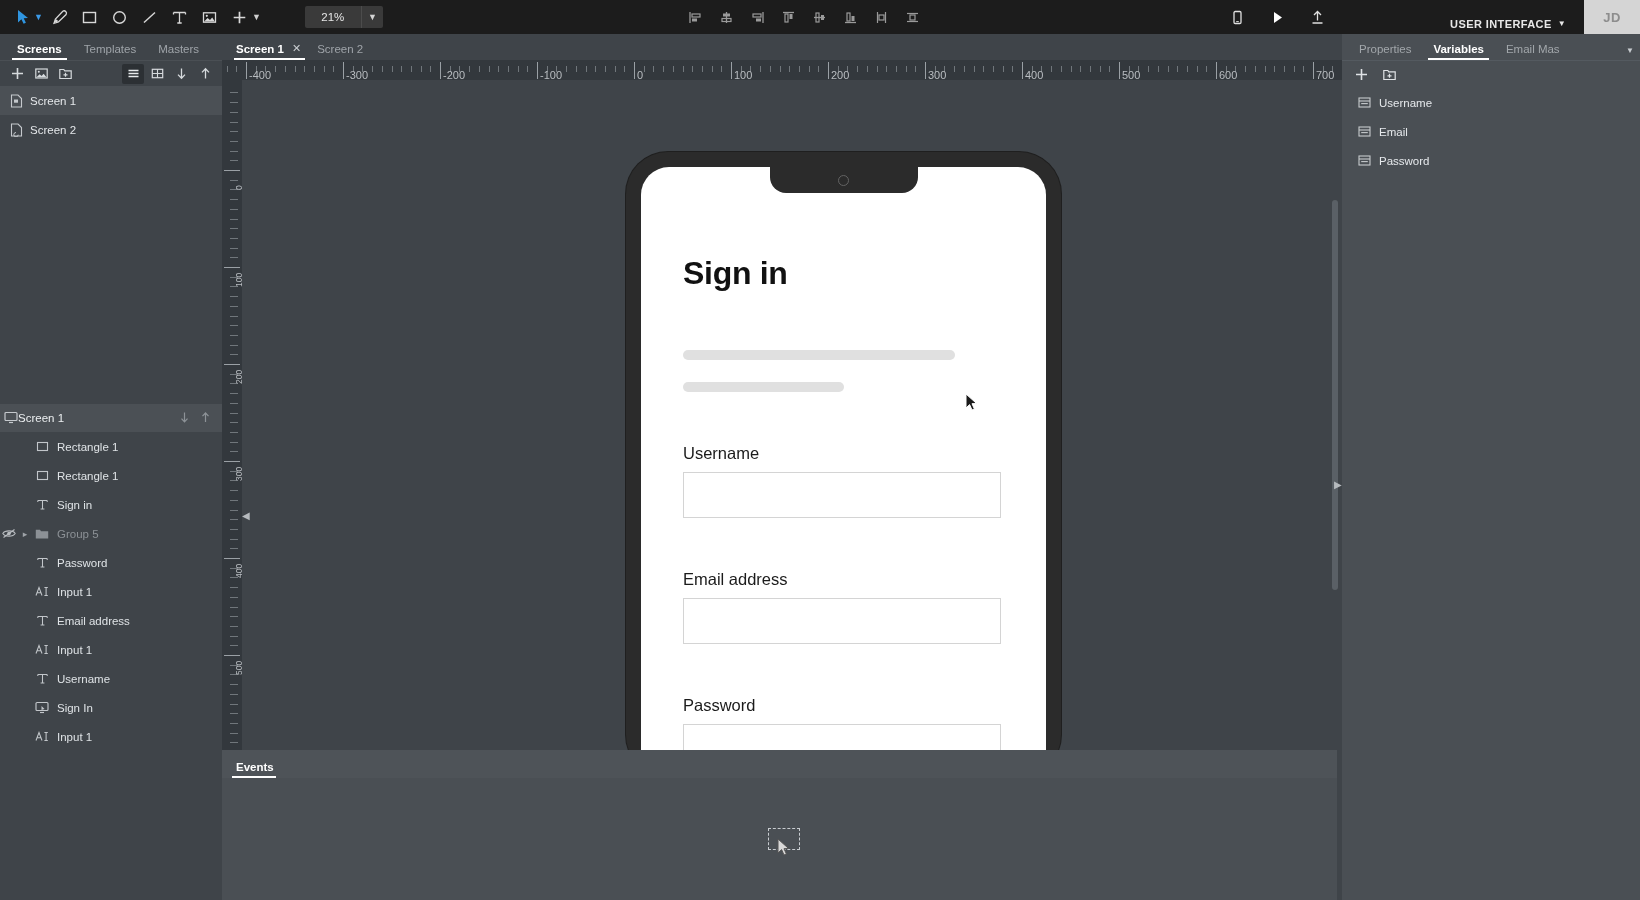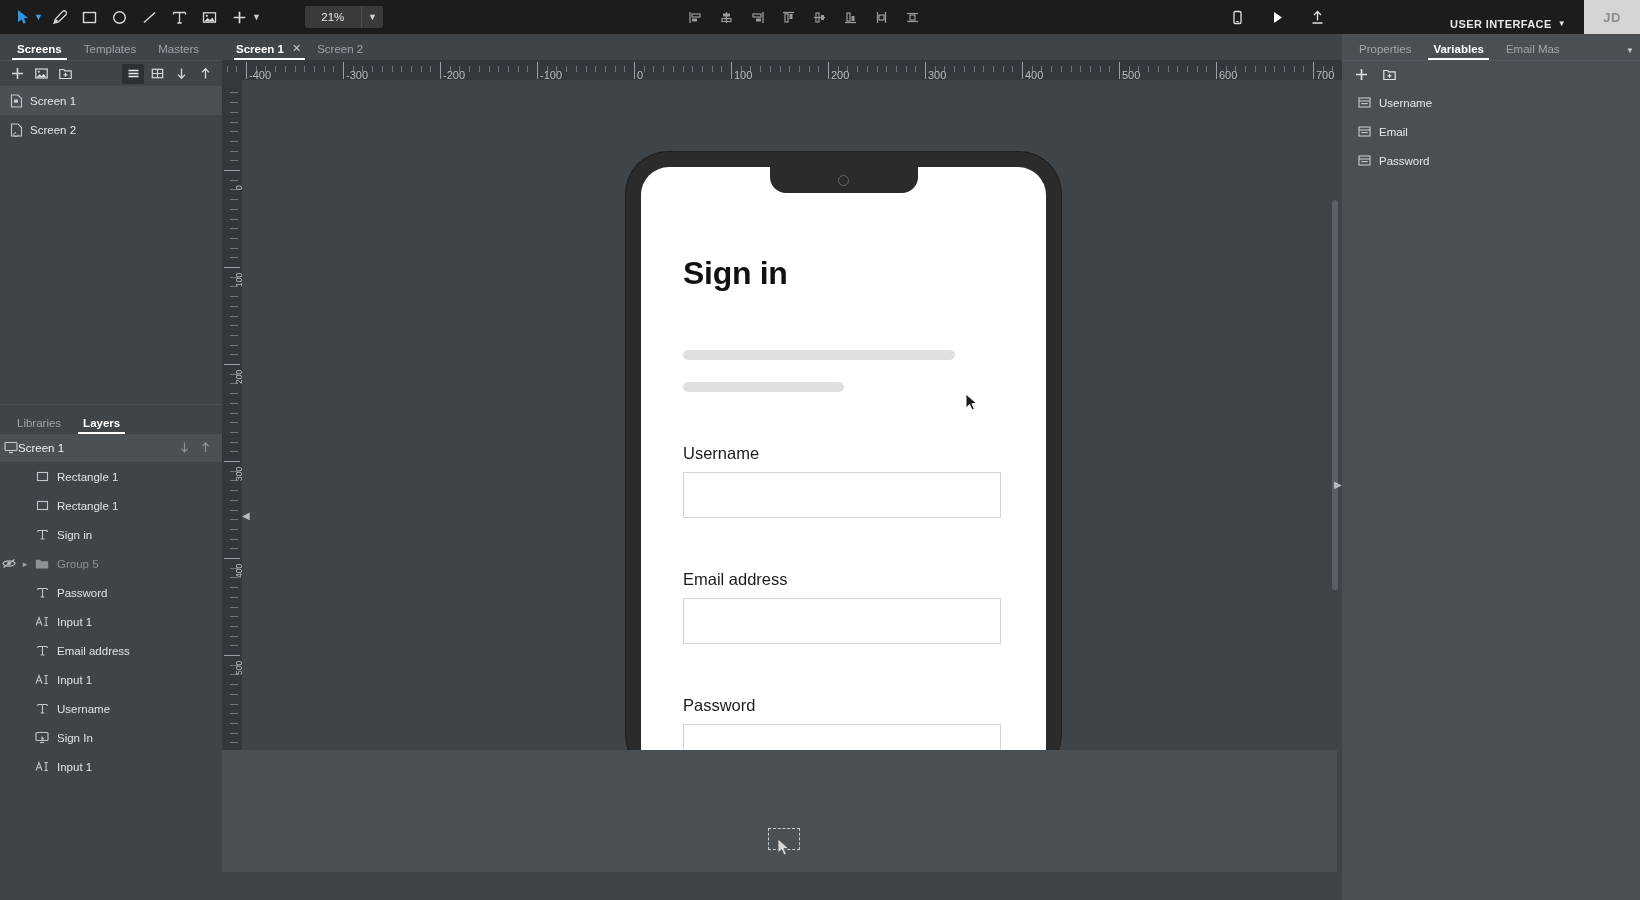--- a/index.html
+++ b/index.html
@@ -503,24 +503,20 @@
         <svg width="13" height="14" viewBox="0 0 13 14">
             <path d="M1.5 1 h6.5 l3.5 3.5 v8.5 h-10 Z" fill="none" stroke="#c5c9cd" stroke-width="1.1"></path>
             <path d="M6 9.5 a2.2 2.2 0 1 0 2.2 2.2" fill="none" stroke="#c5c9cd" stroke-width="1"></path>
           </svg>
       </span>
       <span>Screen 2</span>
     </div>
   </div>
 
   <div id="layers-block">
-    <div id="layers-head">
-      <div class="panel-tab">Libraries</div>
-      <div class="panel-tab active">Layers</div>
-    </div>
 
     <div id="layer-root">
       <span class="ticon">
         <svg width="14" height="13" viewBox="0 0 14 13">
             <rect x="1" y="1.5" width="12" height="8" rx="1" fill="none" stroke="#c5c9cd" stroke-width="1.2"></rect>
             <path d="M5 11.5 h4" stroke="#c5c9cd" stroke-width="1.2"></path>
           </svg>
       </span>
       <span>Screen 1</span>
       <span class="arrows">
@@ -896,20 +892,23 @@
         </div>
       </div>
     </div>
     <div id="vscroll"></div>
     <div id="canvas-collapse-l">◀</div>
 
   </div>
 </div>
 
 <div id="events-panel">
+  <div id="events-tabbar">
+    <div id="events-tab">Events</div>
+  </div>
   <div id="events-body"></div>
 </div>
 
 <div id="right-panel">
   <div id="right-tabs">
     <div class="panel-tab">Properties</div>
     <div class="panel-tab active">Variables</div>
     <div class="panel-tab">Email Mas</div>
     <div id="rt-more">▼</div>
   </div>

